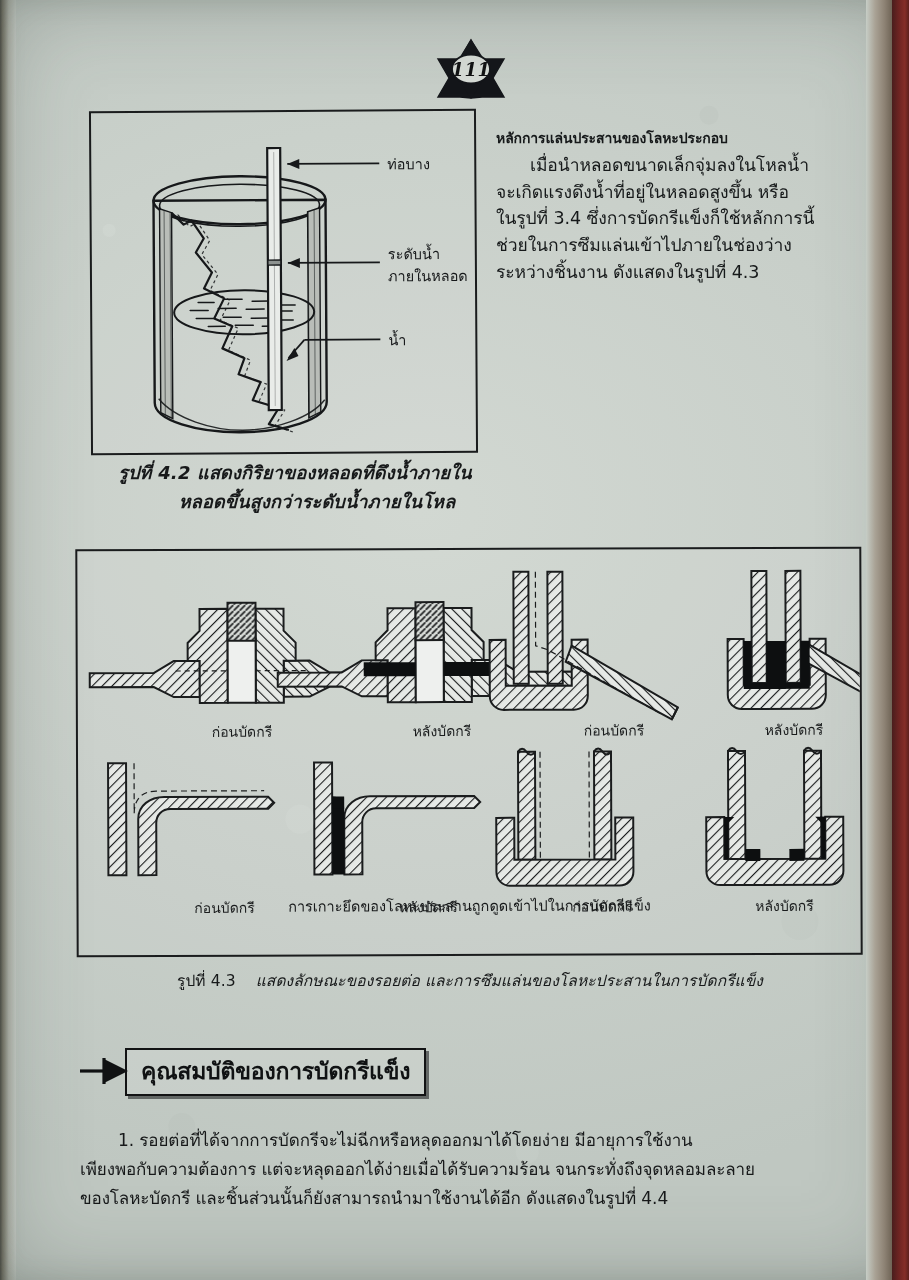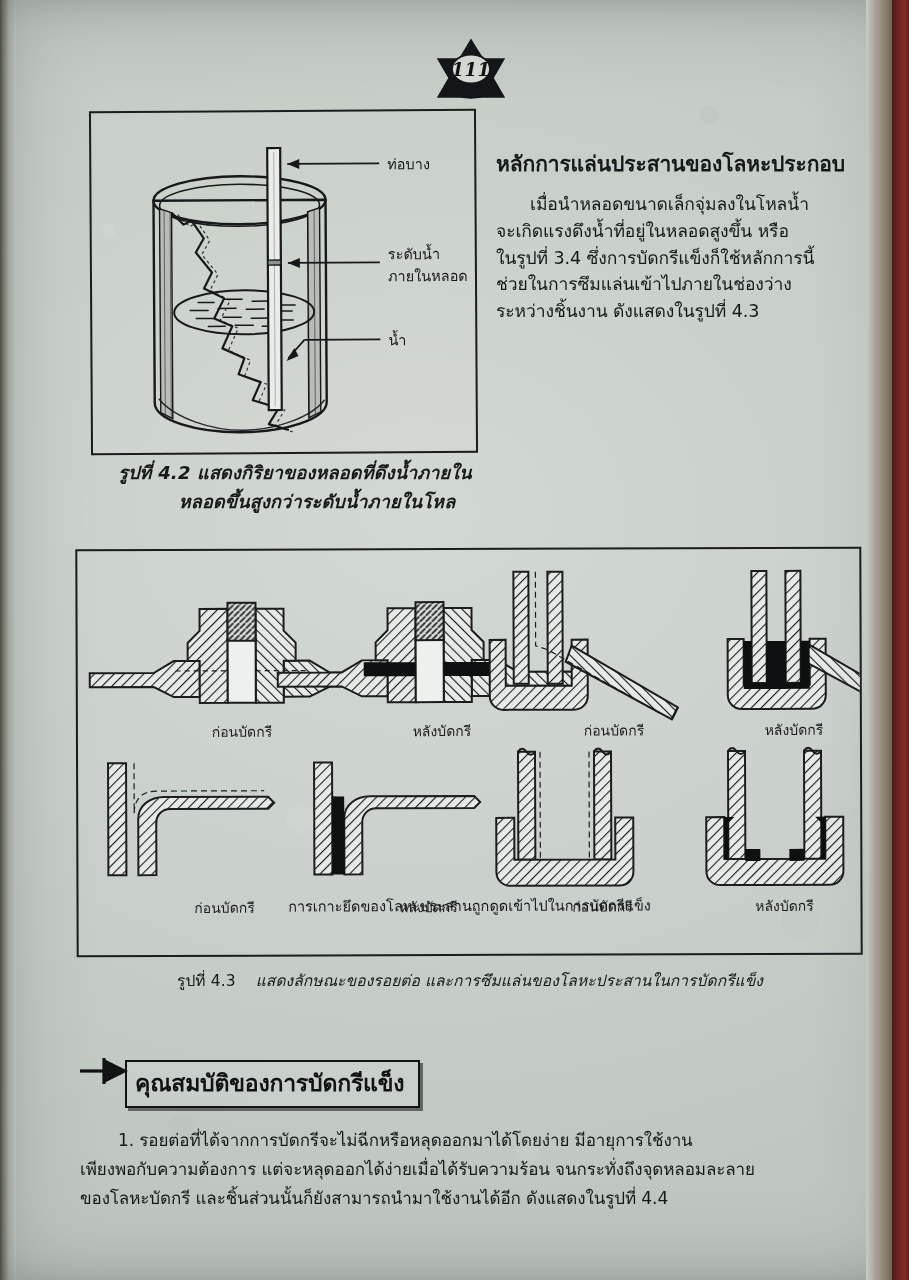--- a/index.html
+++ b/index.html
@@ -78,26 +78,26 @@
     color:#17191a;letter-spacing:.2px;
   }
   #fig42-caption .ln{display:block;white-space:nowrap;}
   #fig42-caption .ln2{padding-left:44px;}
 
   
   #right-col{
     position:absolute;left:496px;top:128px;width:360px;
   }
   #right-col .head{
-    font-weight:700;font-size:21px;line-height:1.45;
-    white-space:nowrap;letter-spacing:-.1px;margin-top:21px;
+    font-weight:700;font-size:14px;line-height:1.45;
+    white-space:nowrap;letter-spacing:-.1px;
   }
   #right-col .para{
     font-size:17.5px;line-height:1.52;letter-spacing:-.1px;
-    margin-top:12px;
+    margin-top:4px;
   }
   #right-col .para .ln{display:block;white-space:nowrap;}
   #right-col .para .first{text-indent:34px;}
 
   
   #fig43-box{
     position:absolute;left:76px;top:548px;width:782px;height:404px;
     border:2.5px solid #1a1c1d;
     background:rgba(255,255,255,.04);
     transform:rotate(-0.2deg);
@@ -115,24 +115,24 @@
     color:#17191a;white-space:nowrap;letter-spacing:.1px;
   }
   #fig43-caption .num{font-style:normal;}
 
   
   #section-head{
     position:absolute;left:78px;top:1048px;width:380px;height:48px;
   }
   #section-arrow{position:absolute;left:0px;top:8px;width:52px;height:30px;}
   #section-box{
-    position:absolute;left:47px;top:12px;
+    position:absolute;left:47px;top:0px;
     border:2.5px solid #121314;
     background:rgba(255,255,255,.10);
-    padding:3px 14px 5px 8px;
+    padding:3px 14px 5px 14px;
     box-shadow:3px 3px 0 rgba(20,22,23,.55);
   }
   #section-box .t{
     font-size:23px;font-weight:700;white-space:nowrap;
     letter-spacing:-.2px;color:#101213;
   }
 
   
   #bottom-para{
     position:absolute;left:80px;top:1126px;width:786px;

